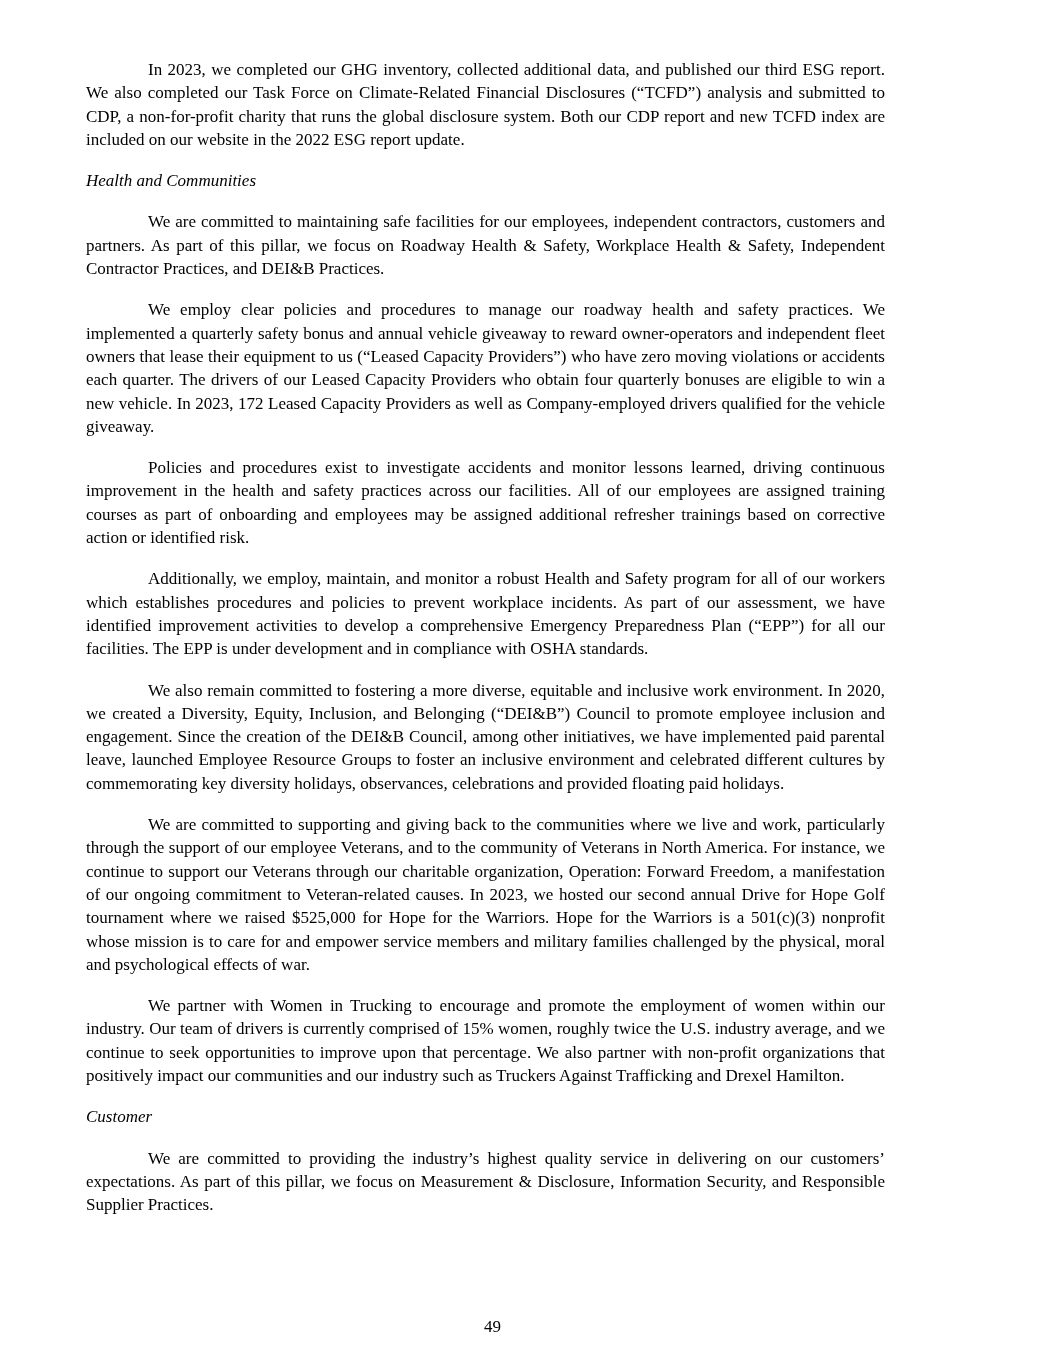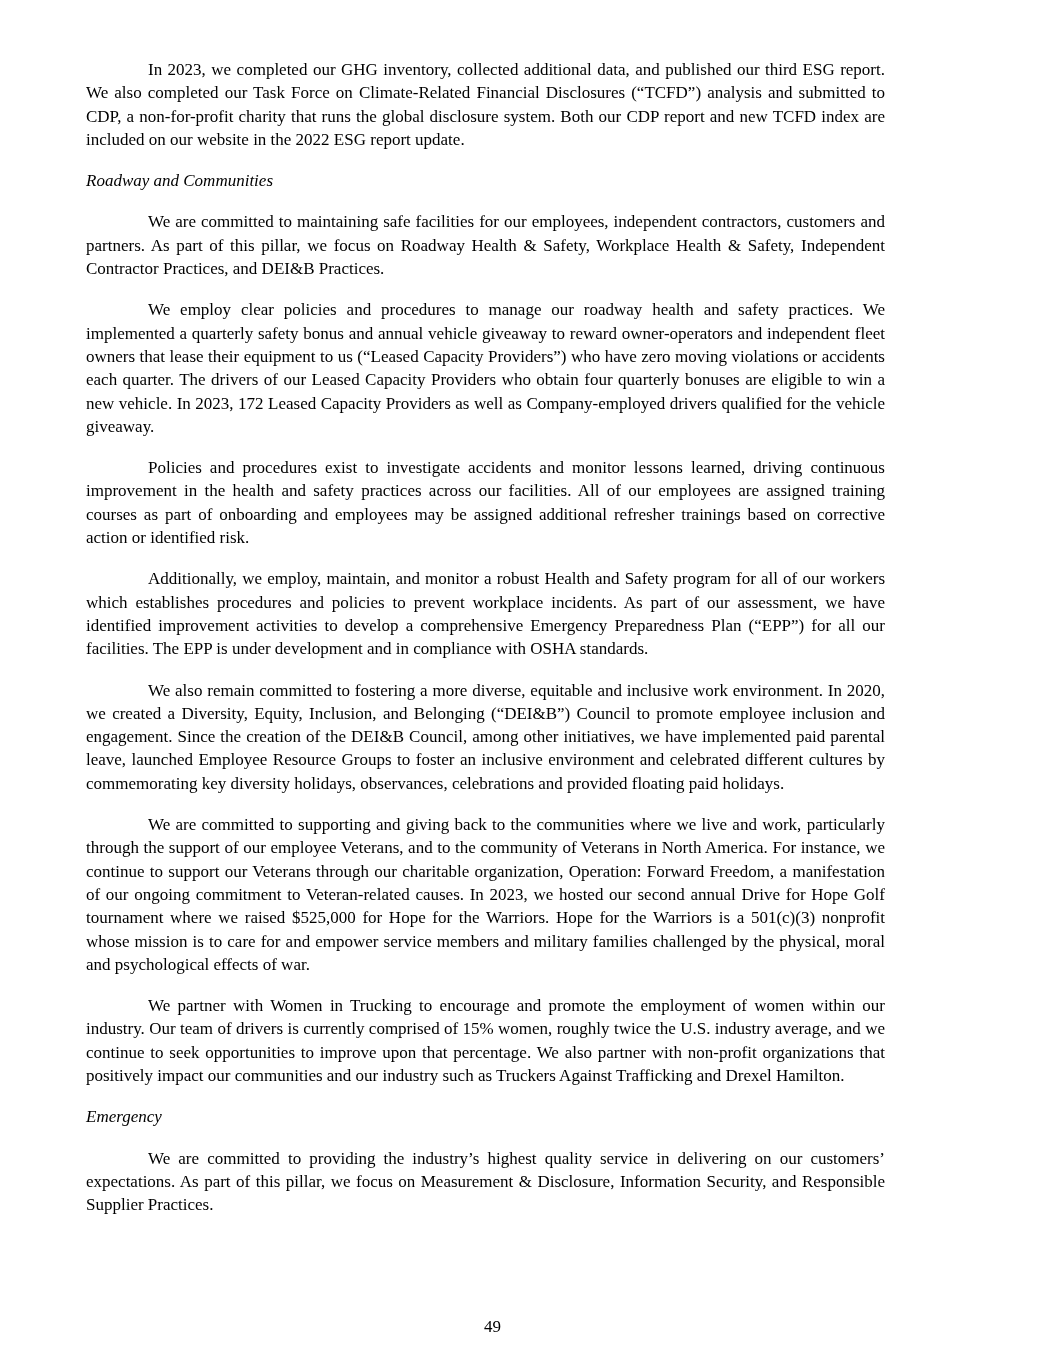--- a/index.html
+++ b/index.html
@@ -38,24 +38,24 @@
     top: 1315px;
     text-align: center;
     text-indent: 0;
   }
 </style>
 </head>
 <body>
 
 <div class="page">
   <p class="para">In 2023, we completed our GHG inventory, collected additional data, and published our third ESG report. We also completed our Task Force on Climate-Related Financial Disclosures (“TCFD”) analysis and submitted to CDP, a non-for-profit charity that runs the global disclosure system. Both our CDP report and new TCFD index are included on our website in the 2022 ESG report update.</p>
-  <p class="heading">Roadway and Communities</p>
+  <p class="heading">Health and Communities</p>
   <p class="para">We are committed to maintaining safe facilities for our employees, independent contractors, customers and partners. As part of this pillar, we focus on Roadway Health &amp; Safety, Workplace Health &amp; Safety, Independent Contractor Practices, and DEI&amp;B Practices.</p>
   <p class="para">We employ clear policies and procedures to manage our roadway health and safety practices. We implemented a quarterly safety bonus and annual vehicle giveaway to reward owner-operators and independent fleet owners that lease their equipment to us (“Leased Capacity Providers”) who have zero moving violations or accidents each quarter. The drivers of our Leased Capacity Providers who obtain four quarterly bonuses are eligible to win a new vehicle. In 2023, 172 Leased Capacity Providers as well as Company-employed drivers qualified for the vehicle giveaway.</p>
   <p class="para">Policies and procedures exist to investigate accidents and monitor lessons learned, driving continuous improvement in the health and safety practices across our facilities. All of our employees are assigned training courses as part of onboarding and employees may be assigned additional refresher trainings based on corrective action or identified risk.</p>
   <p class="para">Additionally, we employ, maintain, and monitor a robust Health and Safety program for all of our workers which establishes procedures and policies to prevent workplace incidents. As part of our assessment, we have identified improvement activities to develop a comprehensive Emergency Preparedness Plan (“EPP”) for all our facilities. The EPP is under development and in compliance with OSHA standards.</p>
   <p class="para">We also remain committed to fostering a more diverse, equitable and inclusive work environment. In 2020, we created a Diversity, Equity, Inclusion, and Belonging (“DEI&amp;B”) Council to promote employee inclusion and engagement. Since the creation of the DEI&amp;B Council, among other initiatives, we have implemented paid parental leave, launched Employee Resource Groups to foster an inclusive environment and celebrated different cultures by commemorating key diversity holidays, observances, celebrations and provided floating paid holidays.</p>
   <p class="para">We are committed to supporting and giving back to the communities where we live and work, particularly through the support of our employee Veterans, and to the community of Veterans in North America. For instance, we continue to support our Veterans through our charitable organization, Operation: Forward Freedom, a manifestation of our ongoing commitment to Veteran-related causes. In 2023, we hosted our second annual Drive for Hope Golf tournament where we raised $525,000 for Hope for the Warriors. Hope for the Warriors is a 501(c)(3) nonprofit whose mission is to care for and empower service members and military families challenged by the physical, moral and psychological effects of war.</p>
   <p class="para">We partner with Women in Trucking to encourage and promote the employment of women within our industry. Our team of drivers is currently comprised of 15% women, roughly twice the U.S. industry average, and we continue to seek opportunities to improve upon that percentage. We also partner with non-profit organizations that positively impact our communities and our industry such as Truckers Against Trafficking and Drexel Hamilton.</p>
-  <p class="heading">Emergency</p>
+  <p class="heading">Customer</p>
   <p class="para">We are committed to providing the industry’s highest quality service in delivering on our customers’ expectations. As part of this pillar, we focus on Measurement &amp; Disclosure, Information Security, and Responsible Supplier Practices.</p>
   <div class="page-number">49</div>
 </div>
 
 </body></html>

